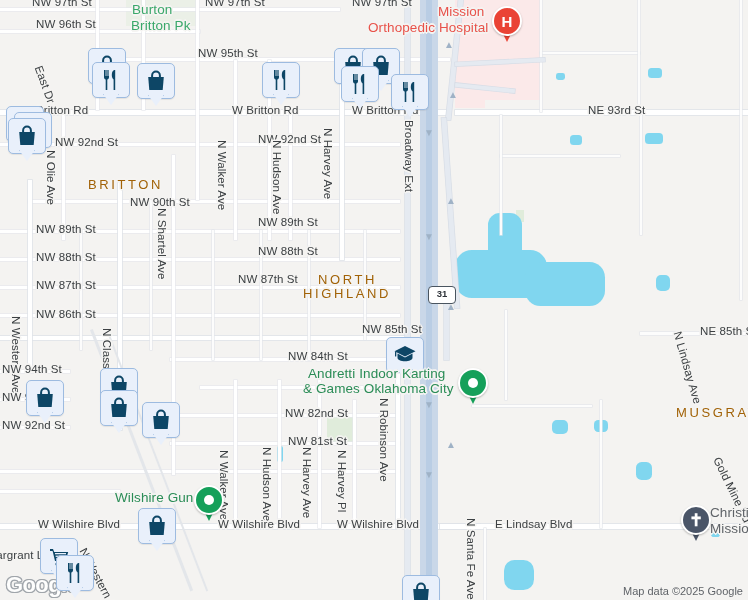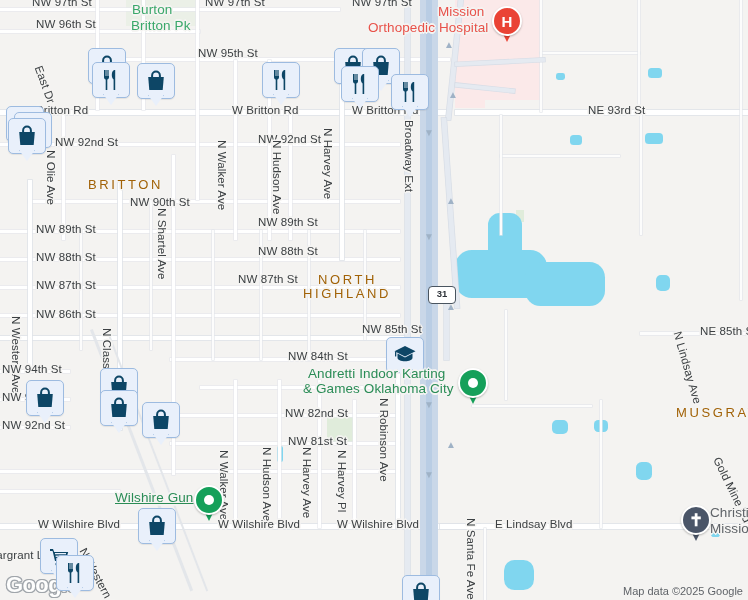--- a/index.html
+++ b/index.html
@@ -419,21 +419,21 @@
       <div class="circ" style="background:#ea4335;"></div>
       <div class="glyph">H</div>
       </div>
       <div class="lbl poi-green" style="left: 308px; top: 366px; z-index: 40;">Andretti Indoor Karting</div>
       <div class="lbl poi-green" style="left: 303px; top: 381px; z-index: 40;">&amp; Games Oklahoma City</div>
       <div class="cpin" style="left: 458px; top: 368px; z-index: 45;">
         <div class="ctail" style="background:#15a05a;"></div>
       <div class="circ" style="background:#15a05a;"></div>
       <div class="dot"></div>
       </div>
-      <div class="lbl poi-green" style="left: 115px; top: 490px; z-index: 40; text-decoration: underline;">Wilshire Gun</div>
+      <div class="lbl poi-green" style="left: 115px; top: 490px; z-index: 40;">Wilshire Gun</div>
       <div class="cpin" style="left: 194px; top: 485px; z-index: 45;">
         <div class="ctail" style="background:#15a05a;"></div>
       <div class="circ" style="background:#15a05a;"></div>
       <div class="dot"></div>
       </div>
       <div class="lbl poi-gray" style="left: 710px; top: 505px; z-index: 40;">Christian</div>
       <div class="lbl poi-gray" style="left: 710px; top: 521px; z-index: 40;">Mission</div>
       <div class="cpin" style="left: 681px; top: 505px; z-index: 45;">
         <div class="ctail" style="background:#4a5568;"></div>
       <div class="circ" style="background:#4a5568;"></div>

